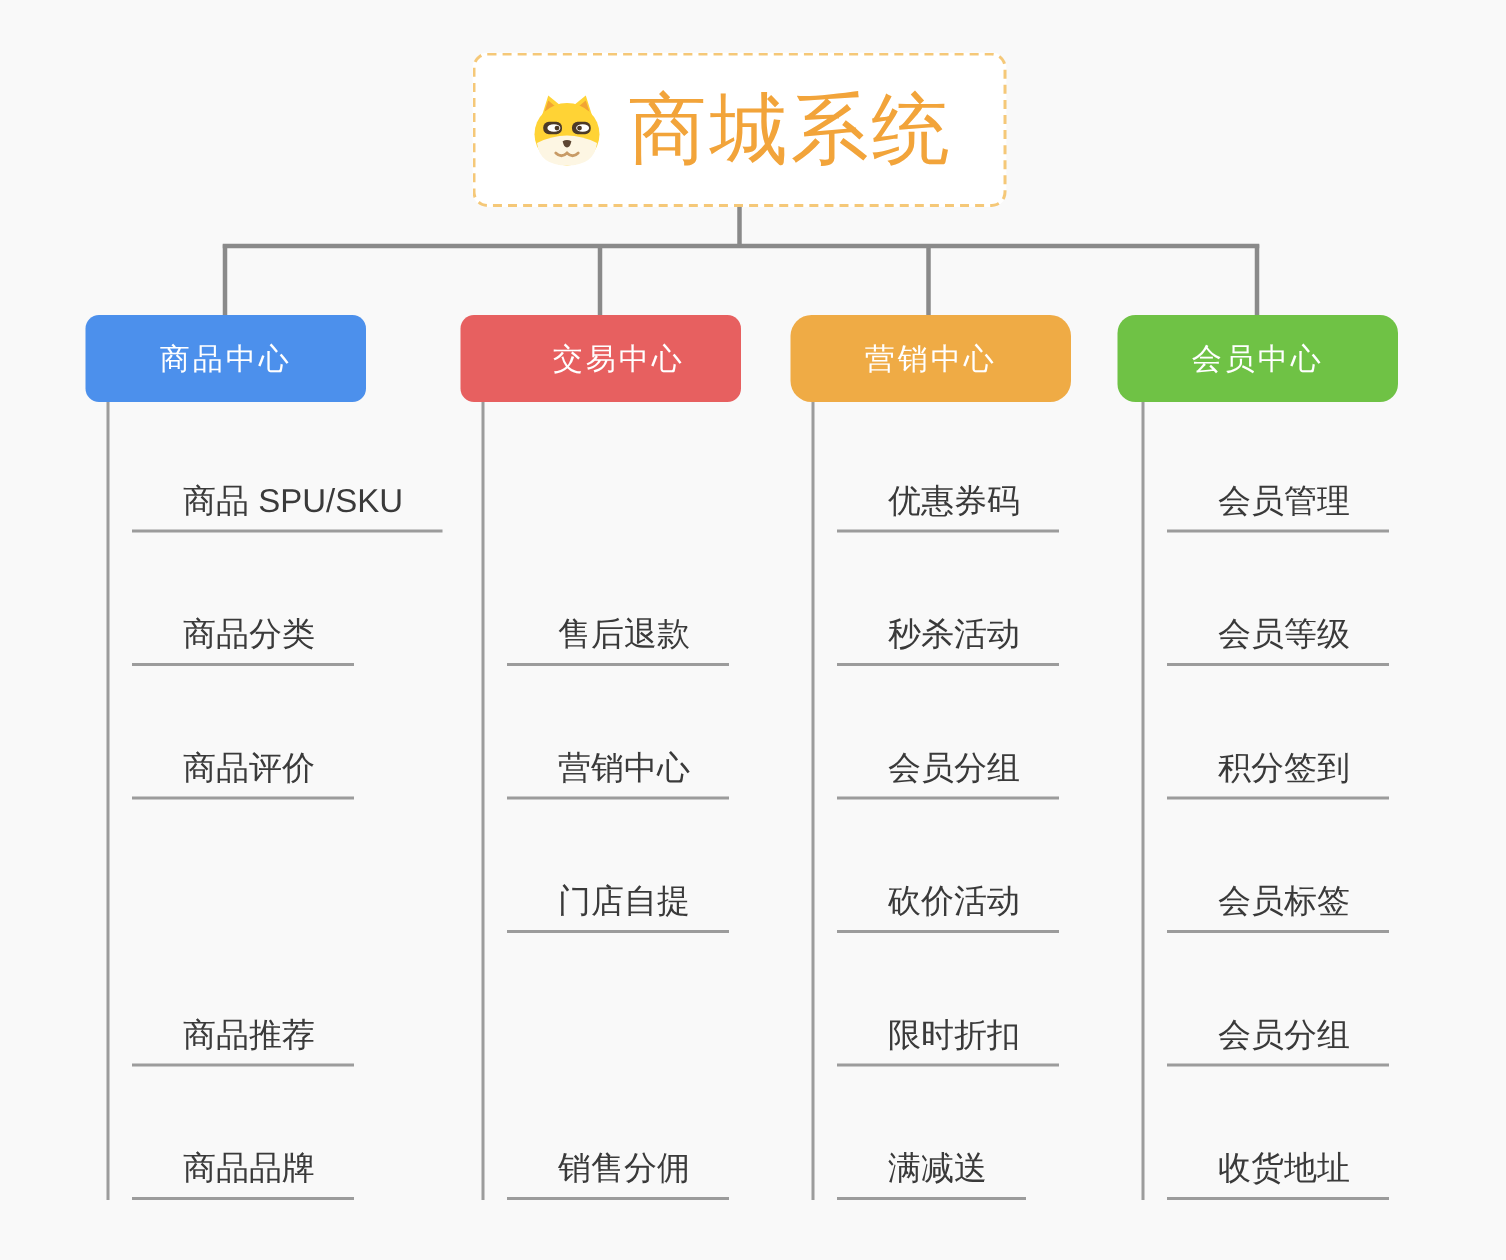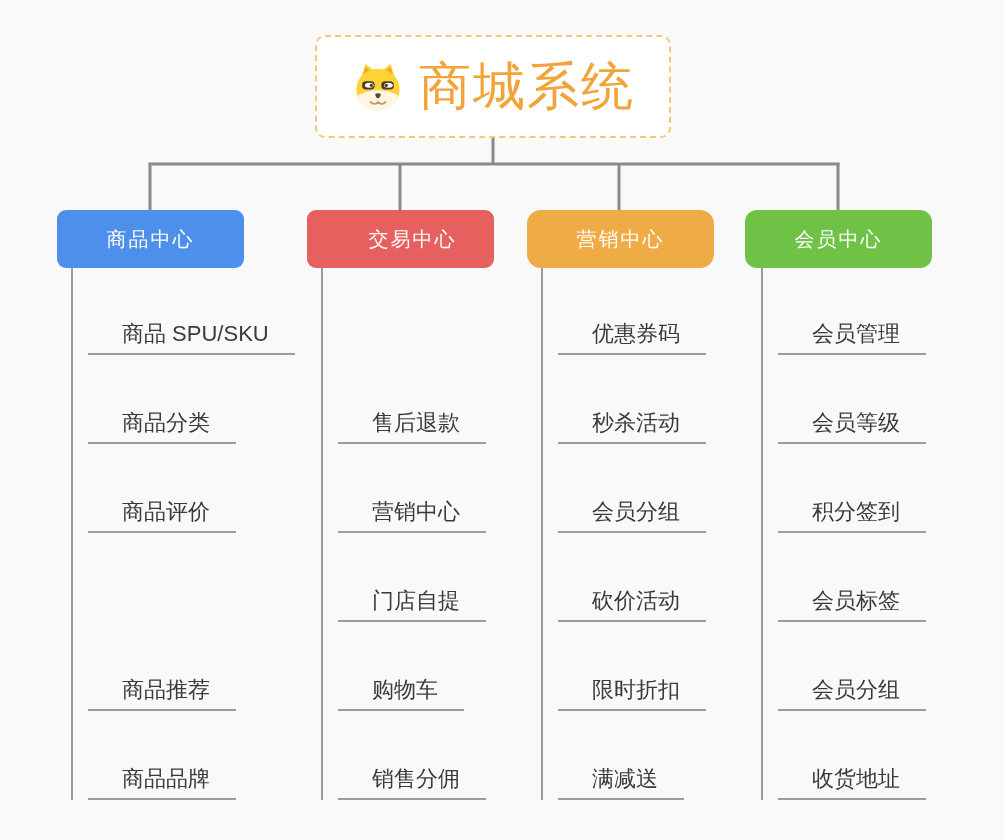--- a/index.html
+++ b/index.html
@@ -139,21 +139,20 @@
     <div class="sub-item row-1">商品分类</div>
     <div class="sub-item row-2">商品评价</div>
     <div class="sub-item row-4">商品推荐</div>
     <div class="sub-item row-5">商品品牌</div>
   </div>
 
   <div class="branch-column cpos-1">
     <div class="sub-item row-1">售后退款</div>
     <div class="sub-item row-2">营销中心</div>
     <div class="sub-item row-3">门店自提</div>
-    <div class="sub-item row-4">购物车</div>
     <div class="sub-item row-5">销售分佣</div>
   </div>
 
   <div class="branch-column cpos-2">
     <div class="sub-item row-0">优惠券码</div>
     <div class="sub-item row-1">秒杀活动</div>
     <div class="sub-item row-2">会员分组</div>
     <div class="sub-item row-3">砍价活动</div>
     <div class="sub-item row-4">限时折扣</div>
     <div class="sub-item row-5">满减送</div>

